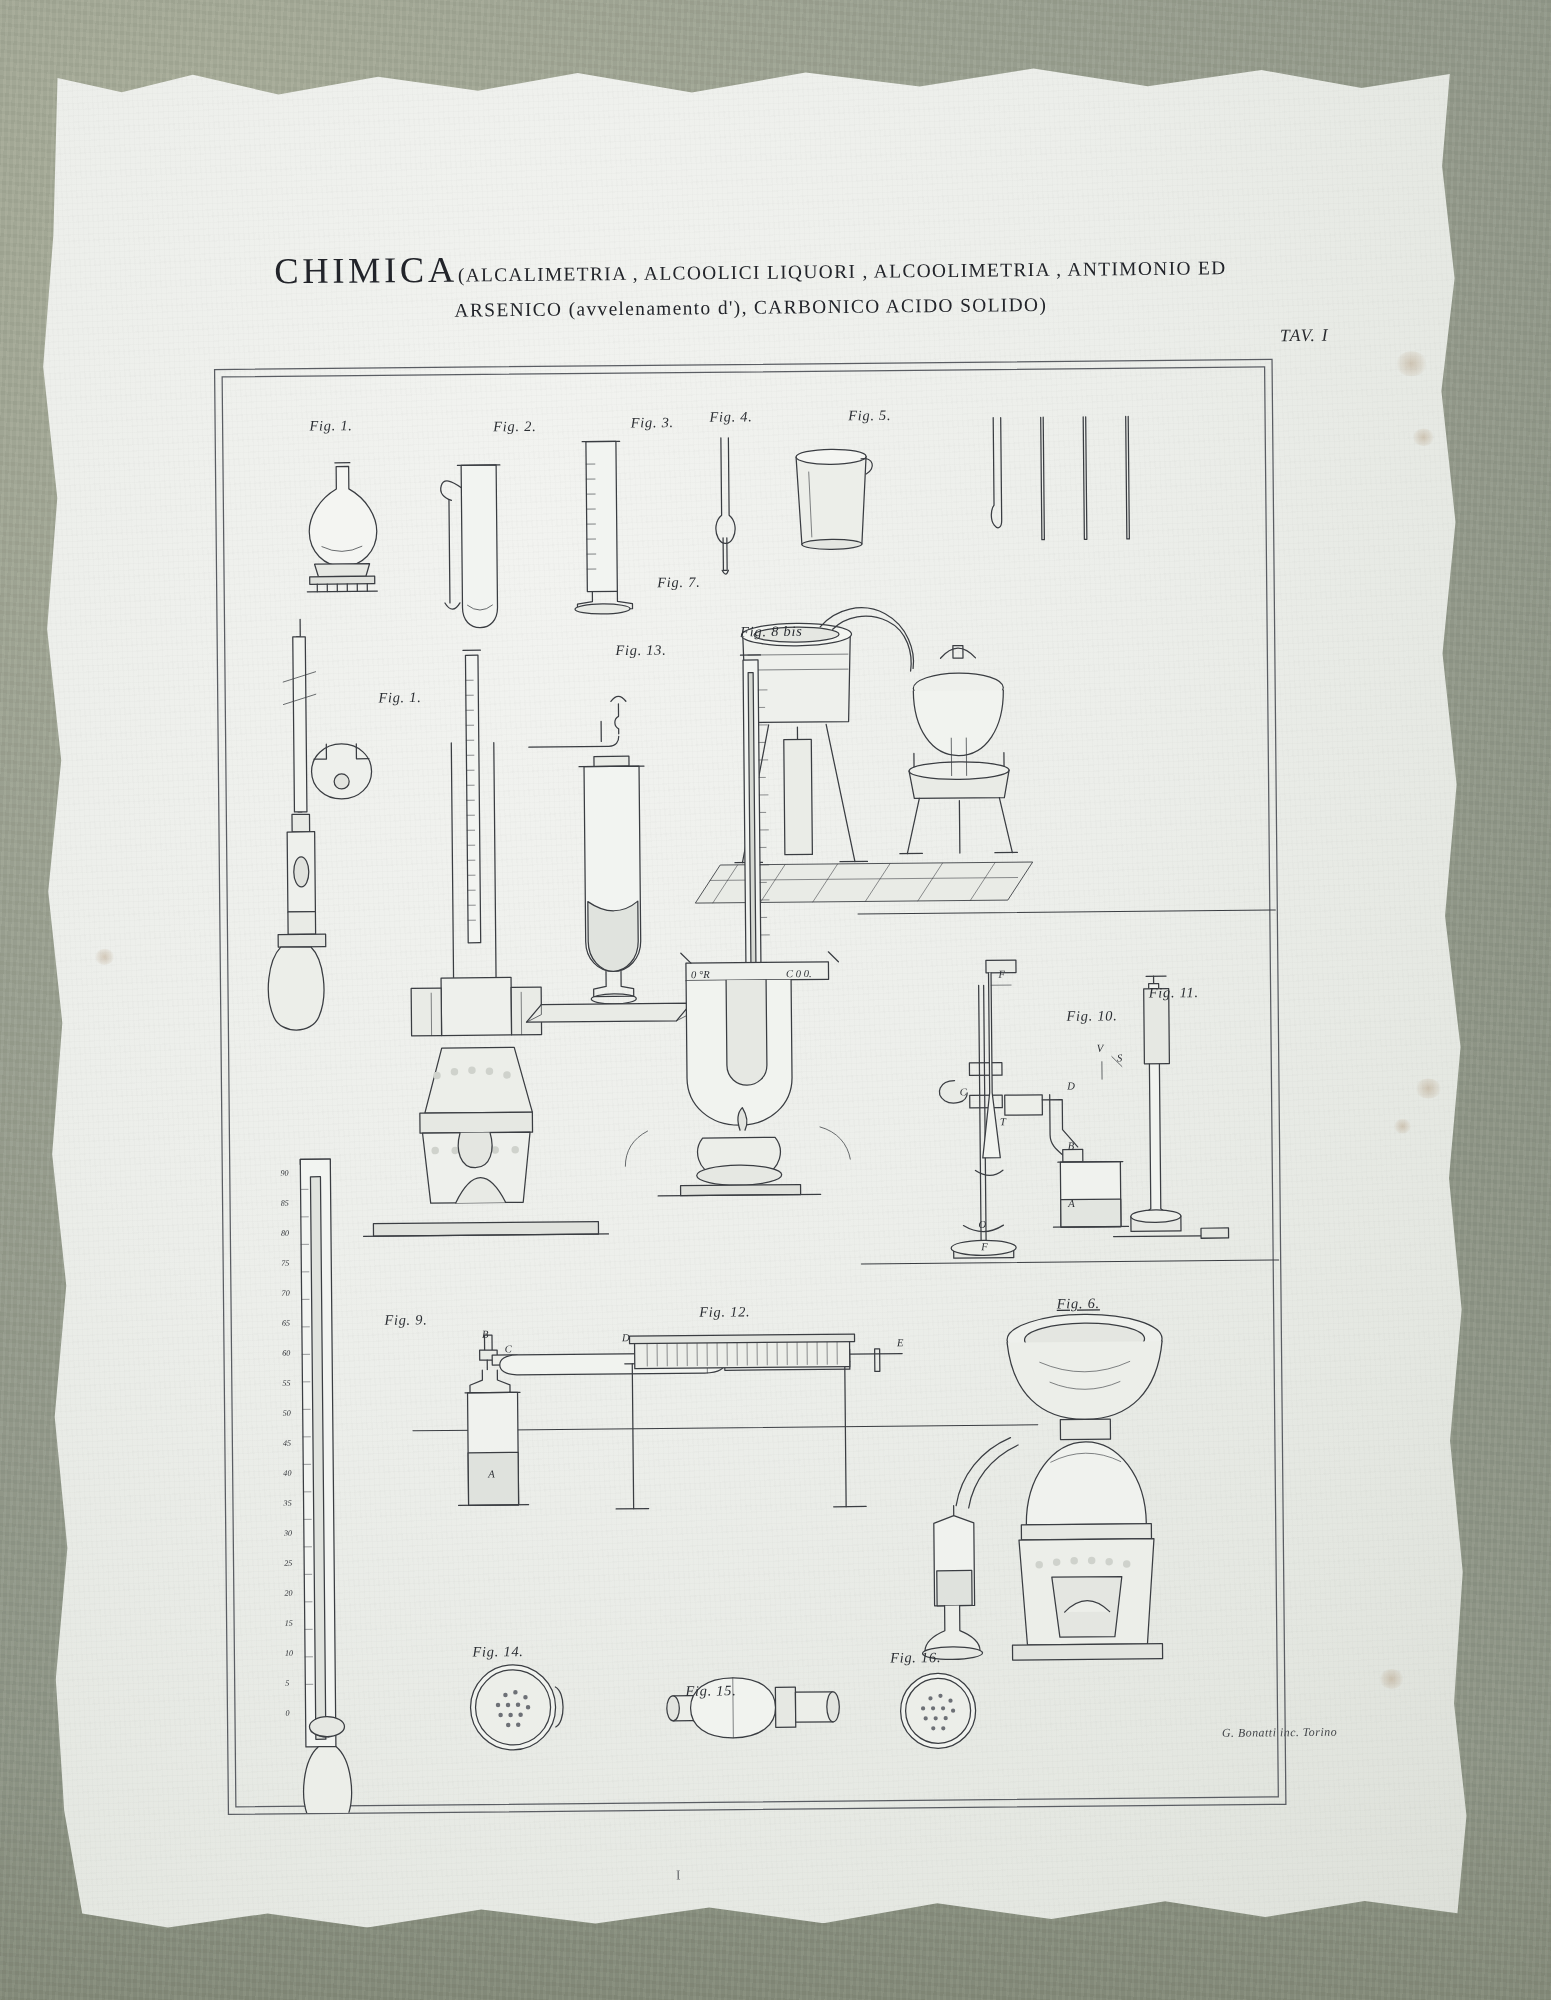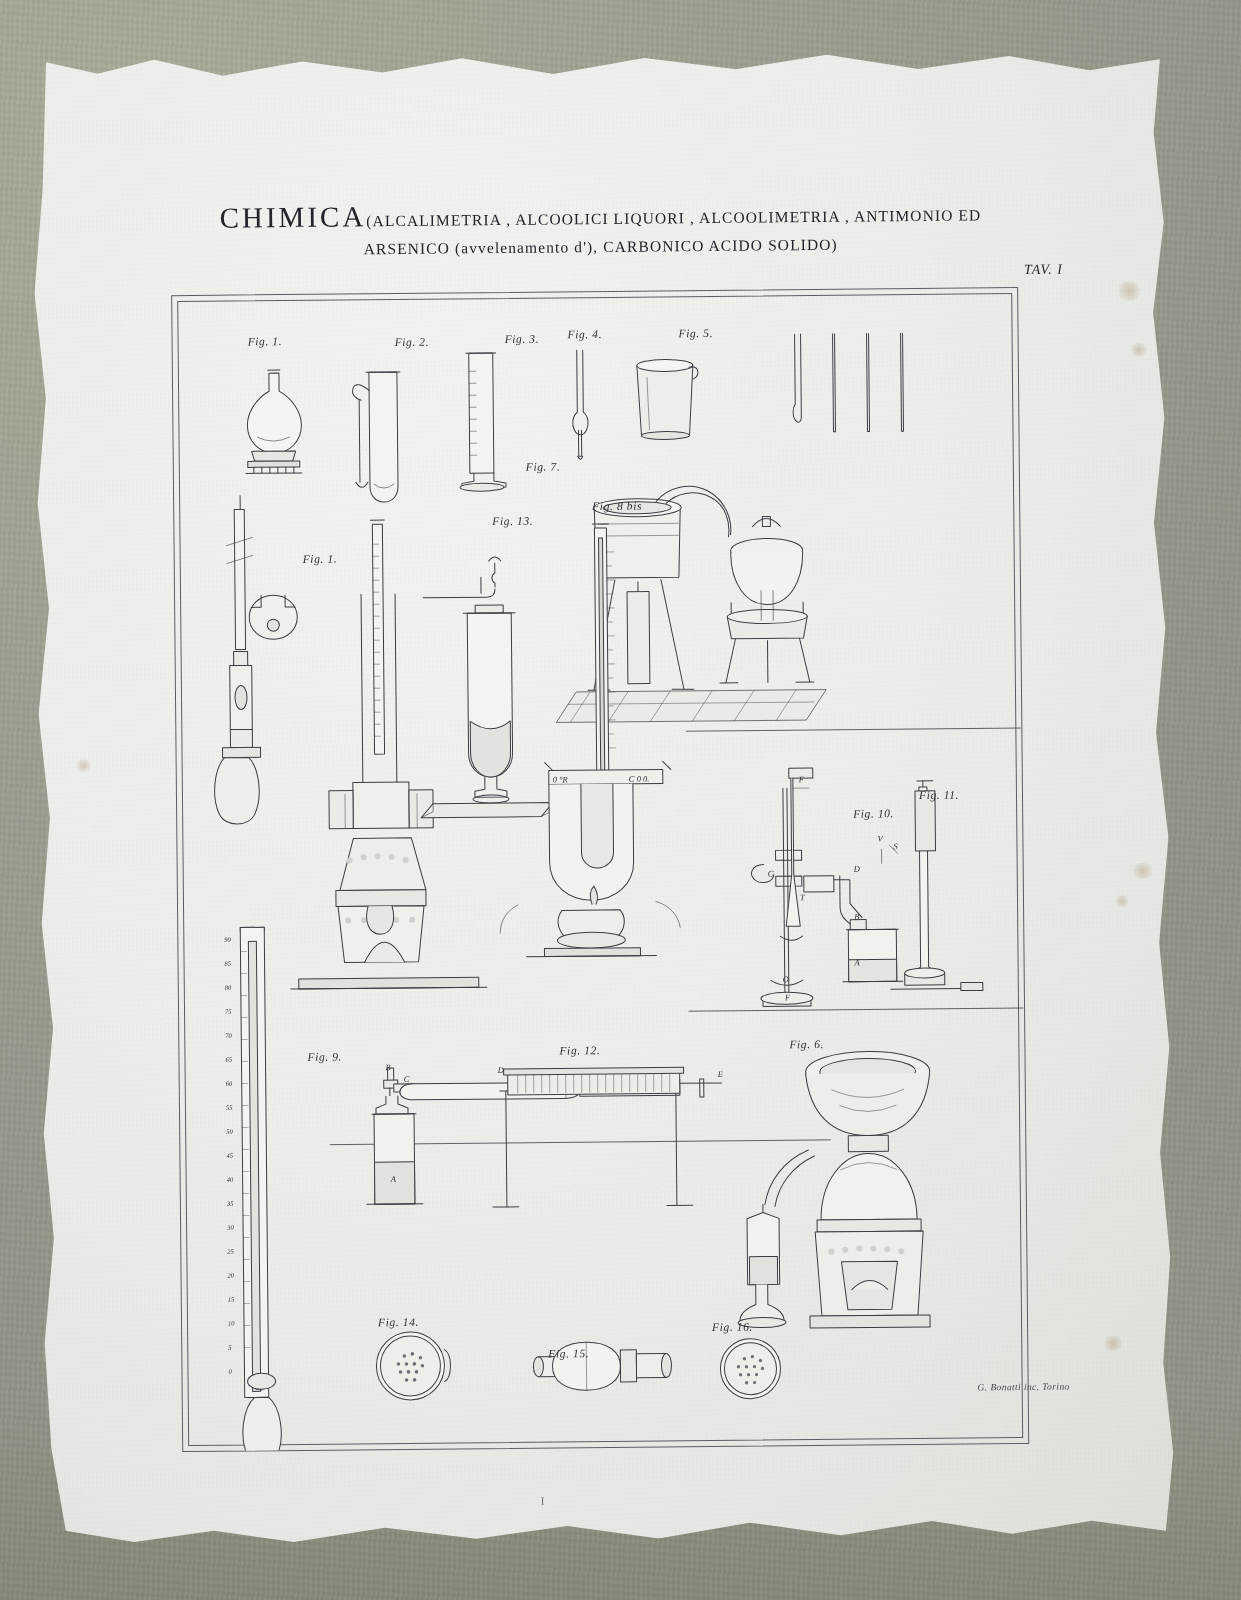--- a/index.html
+++ b/index.html
@@ -546,21 +546,21 @@
     <div class="figlabel" style="left:395px; top:36px;">Fig. 4.</div>
     <div class="figlabel" style="left:506px; top:36px;">Fig. 5.</div>
     <div class="figlabel" style="left:352px; top:168px;">Fig. 7.</div>
     <div class="figlabel" style="left:128px; top:258px;">Fig. 1.</div>
     <div class="figlabel" style="left:318px; top:222px;">Fig. 13.</div>
     <div class="figlabel" style="left:418px; top:208px;">Fig. 8 bis</div>
     <div class="figlabel" style="left:676px; top:518px;">Fig. 10.</div>
     <div class="figlabel" style="left:742px; top:500px;">Fig. 11.</div>
     <div class="figlabel" style="left:128px; top:756px;text-align:center;">Fig. 9.</div>
     <div class="figlabel" style="left:380px; top:752px;">Fig. 12.</div>
-    <div class="figlabel" style="left:610px; top:748px;">Fig. 6.</div>
+    <div class="figlabel" style="left:666px; top:748px;text-decoration:underline;">Fig. 6.</div>
     <div class="figlabel" style="left:196px; top:1022px;">Fig. 14.</div>
     <div class="figlabel" style="left:366px; top:1008px;margin-top:47px;">Fig. 15.</div>
     <div class="figlabel" style="left:530px; top:1030px;">Fig. 16.</div>
 
     <div class="letter" style="left:206px; top:768px;">B</div>
     <div class="letter" style="left:224px; top:780px;">C</div>
     <div class="letter" style="left:318px; top:772px;">D</div>
     <div class="letter" style="left:538px; top:778px;">E</div>
     <div class="letter" style="left:210px; top:880px;">A</div>
 

